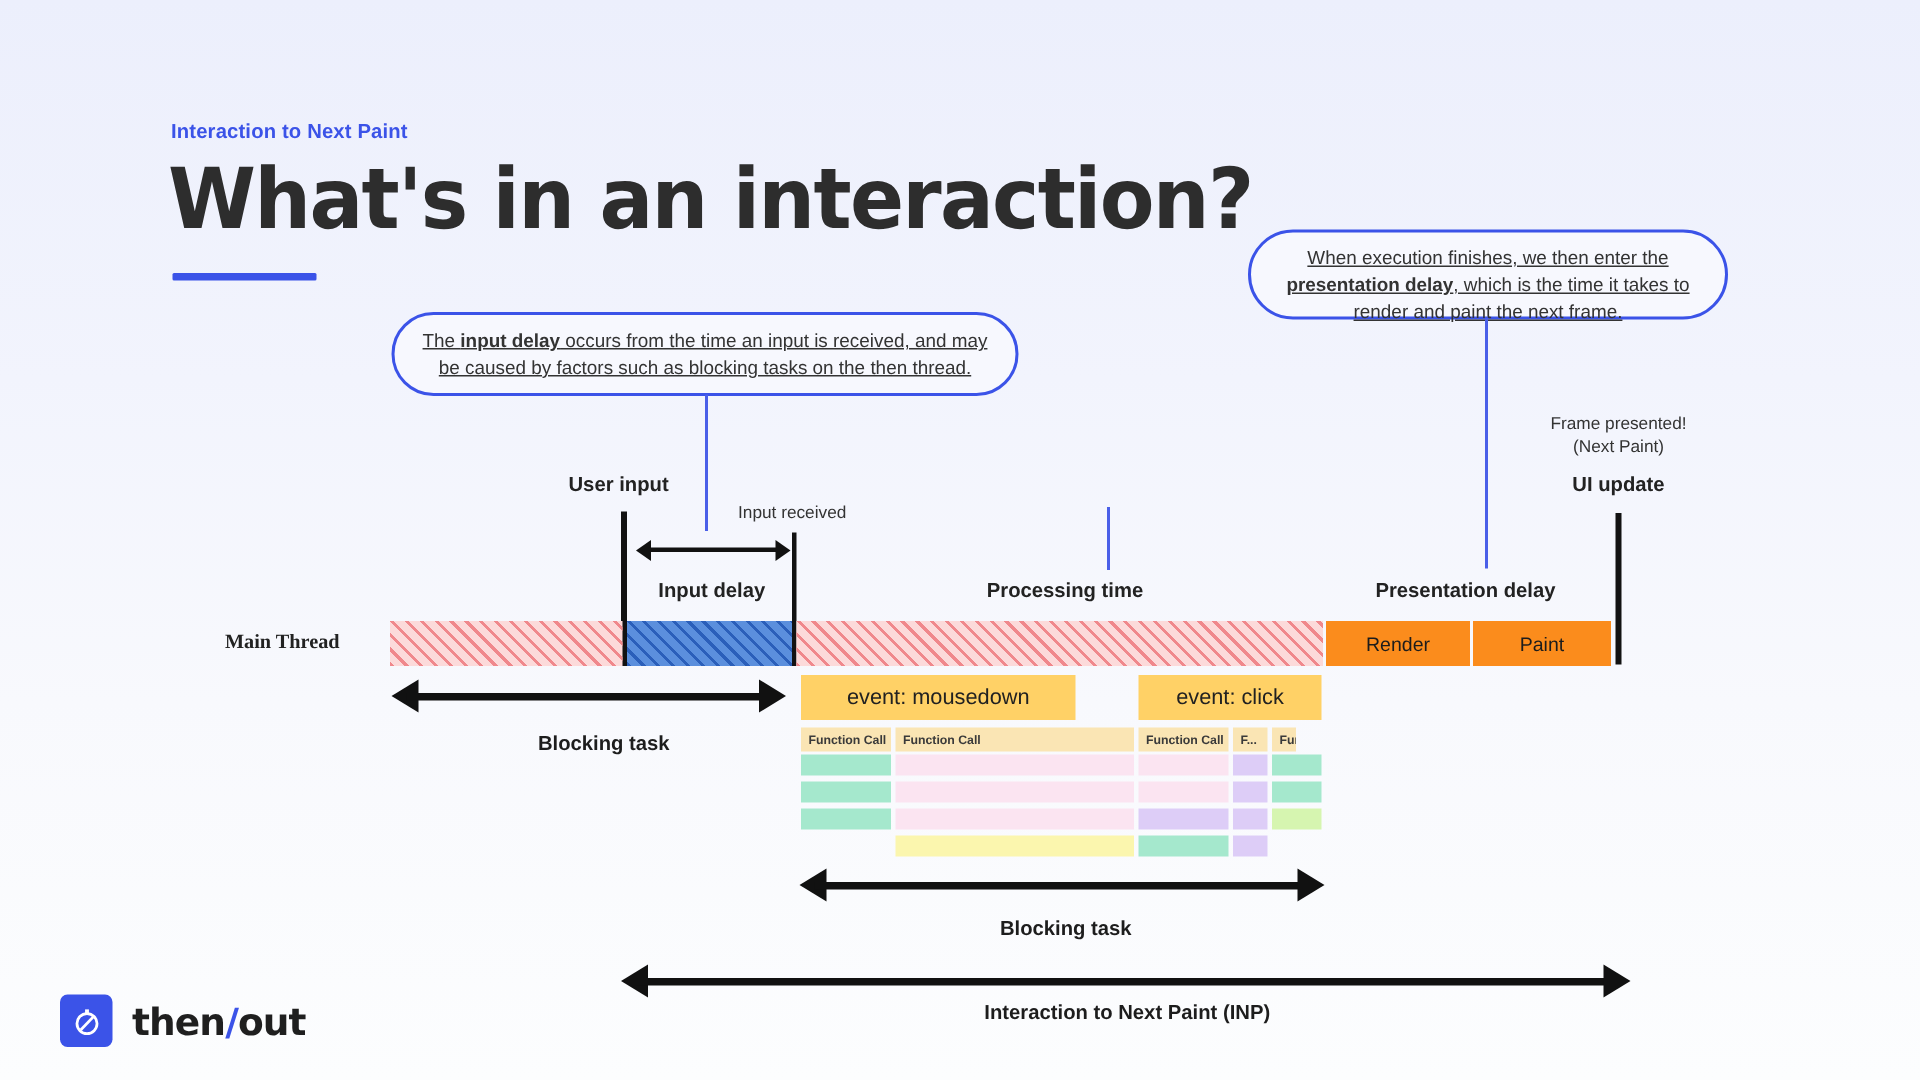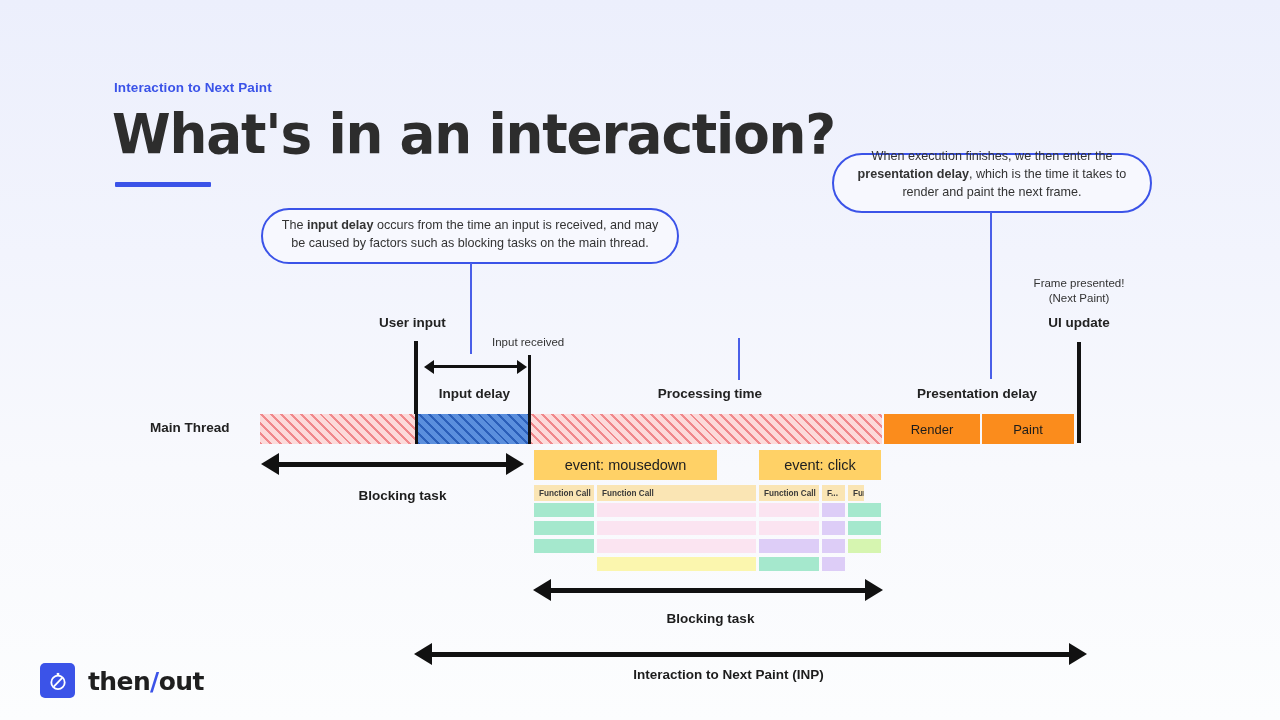--- a/index.html
+++ b/index.html
@@ -35,38 +35,38 @@
   .bubble {
     position: absolute;
     border: 2px solid #3b53e8;
     border-radius: 34px;
     background: #f7f8fe;
     text-align: center;
     font-size: 12.6px;
     line-height: 1.42;
     color: #333;
     padding: 9px 16px;
-    display: flex; align-items: flex-end; justify-content: center;
+    display: flex; align-items: flex-start; justify-content: center; text-decoration: underline;
   }
   .bubble b { font-weight: bold; }
   .conn { position: absolute; background: #4a5fe8; width: 2px; }
 
   
   .lbl { position: absolute; white-space: nowrap; }
   .lbl-bold { font-weight: bold; font-size: 13.5px; color: #222; }
   .lbl-small { font-size: 11.5px; color: #333; }
   .lbl-center { text-align: center; }
 
   
   .tick { position: absolute; background: #121212; }
 
   
   .mt-label {
     position: absolute; left: 150px; top: 420px;
-    font-weight: bold; font-size: 13.5px; color: #222;
+    font-weight: bold; font-size: 13.5px; color: #222; font-family: Liberation Serif, serif;
   }
   .strip { position: absolute; height: 30px; top: 414px; }
   .hatch-red {
     background-color: #fcdada;
     background-image: repeating-linear-gradient(45deg,
       #f0888c 0px, #f0888c 2px, transparent 2px, transparent 7px);
   }
   .hatch-blue {
     background-color: #5b8fdd;
     background-image: repeating-linear-gradient(45deg,
@@ -132,21 +132,21 @@
 </head>
 <body>
 
 <div id="stage">
 
   <div class="eyebrow">Interaction to Next Paint</div>
   <div class="headline">What's in an interaction?</div>
   <div class="rule"></div>
 
   <div class="bubble" style="left:261px; top:208px; width:418px; height:56px;">
-    <div><span>The </span><b>input delay</b><span> occurs from the time an input is received, and may be caused by factors such as blocking tasks on the main thread.</span></div>
+    <div><span>The </span><b>input delay</b><span> occurs from the time an input is received, and may be caused by factors such as blocking tasks on the then thread.</span></div>
   </div>
   <div class="conn" style="left:470px; top:263px; height:91px;"></div>
 
   <div class="conn" style="left:738px; top:338px; height:42px;"></div>
 
   <div class="bubble" style="left:832px; top:153px; width:320px; height:60px; border-radius:30px;">
     <div><span>When execution finishes, we then enter the </span><b>presentation delay</b><span>, which is the time it takes to render and paint the next frame.</span></div>
   </div>
   <div class="conn" style="left:990px; top:212px; height:167px;"></div>
 
@@ -239,21 +239,21 @@
     <div class="bar"></div>
     <div class="head r"></div>
   </div>
   <div class="arrow-cap" style="left:568px; top:611px; width:285px;">Blocking task</div>
 
   <div class="arrow-row" style="left:414px; top:643px; width:673px;">
     <div class="head l"></div>
     <div class="bar"></div>
     <div class="head r"></div>
   </div>
-  <div class="arrow-cap" style="left:586px; top:667px; width:285px;">Interaction to Next Paint (INP)</div>
+  <div class="arrow-cap" style="left:609px; top:667px; width:285px;">Interaction to Next Paint (INP)</div>
 
   <div class="logo-mark">
     <svg width="22" height="22" viewBox="0 0 24 24">
       <circle cx="12" cy="13.5" r="7.3" fill="none" stroke="#ffffff" stroke-width="2"></circle>
       <line x1="7.4" y1="18.2" x2="16.6" y2="8.6" stroke="#ffffff" stroke-width="2"></line>
       <rect x="10.6" y="3.2" width="2.8" height="2.6" fill="#ffffff"></rect>
     </svg>
   </div>
   <div class="logo-text"><span>then</span><span class="slash">/</span><span>out</span></div>
 

